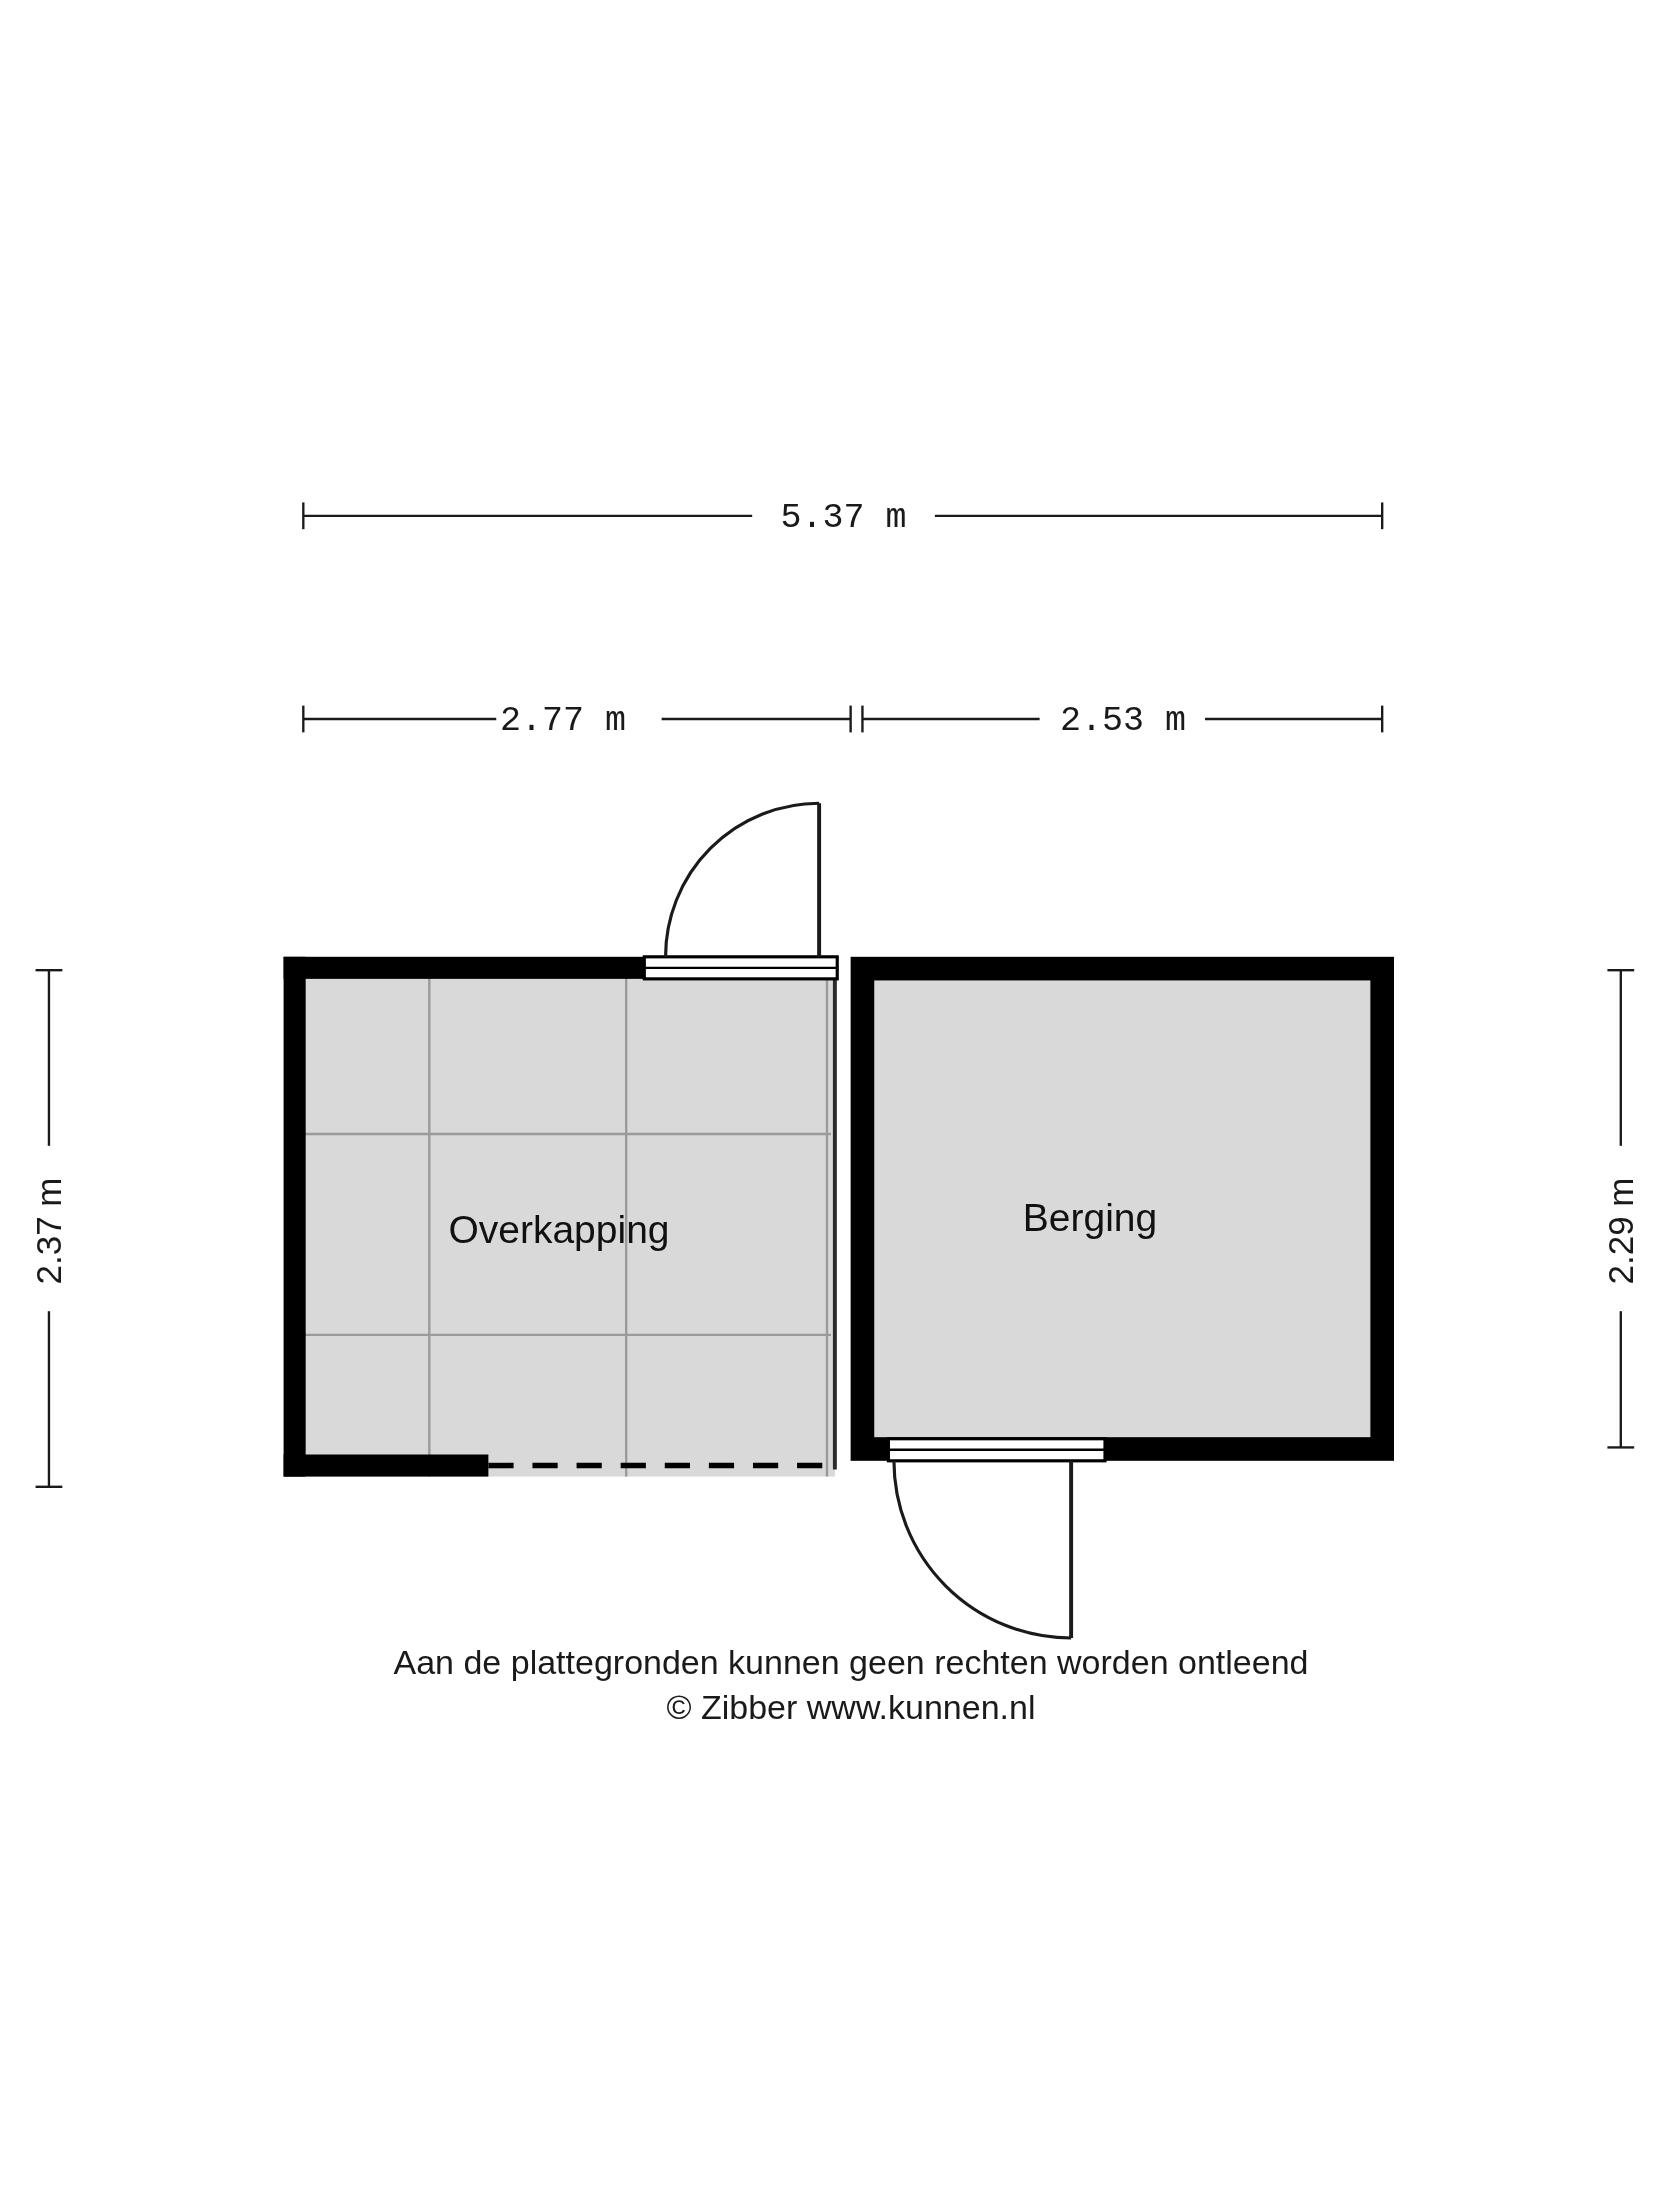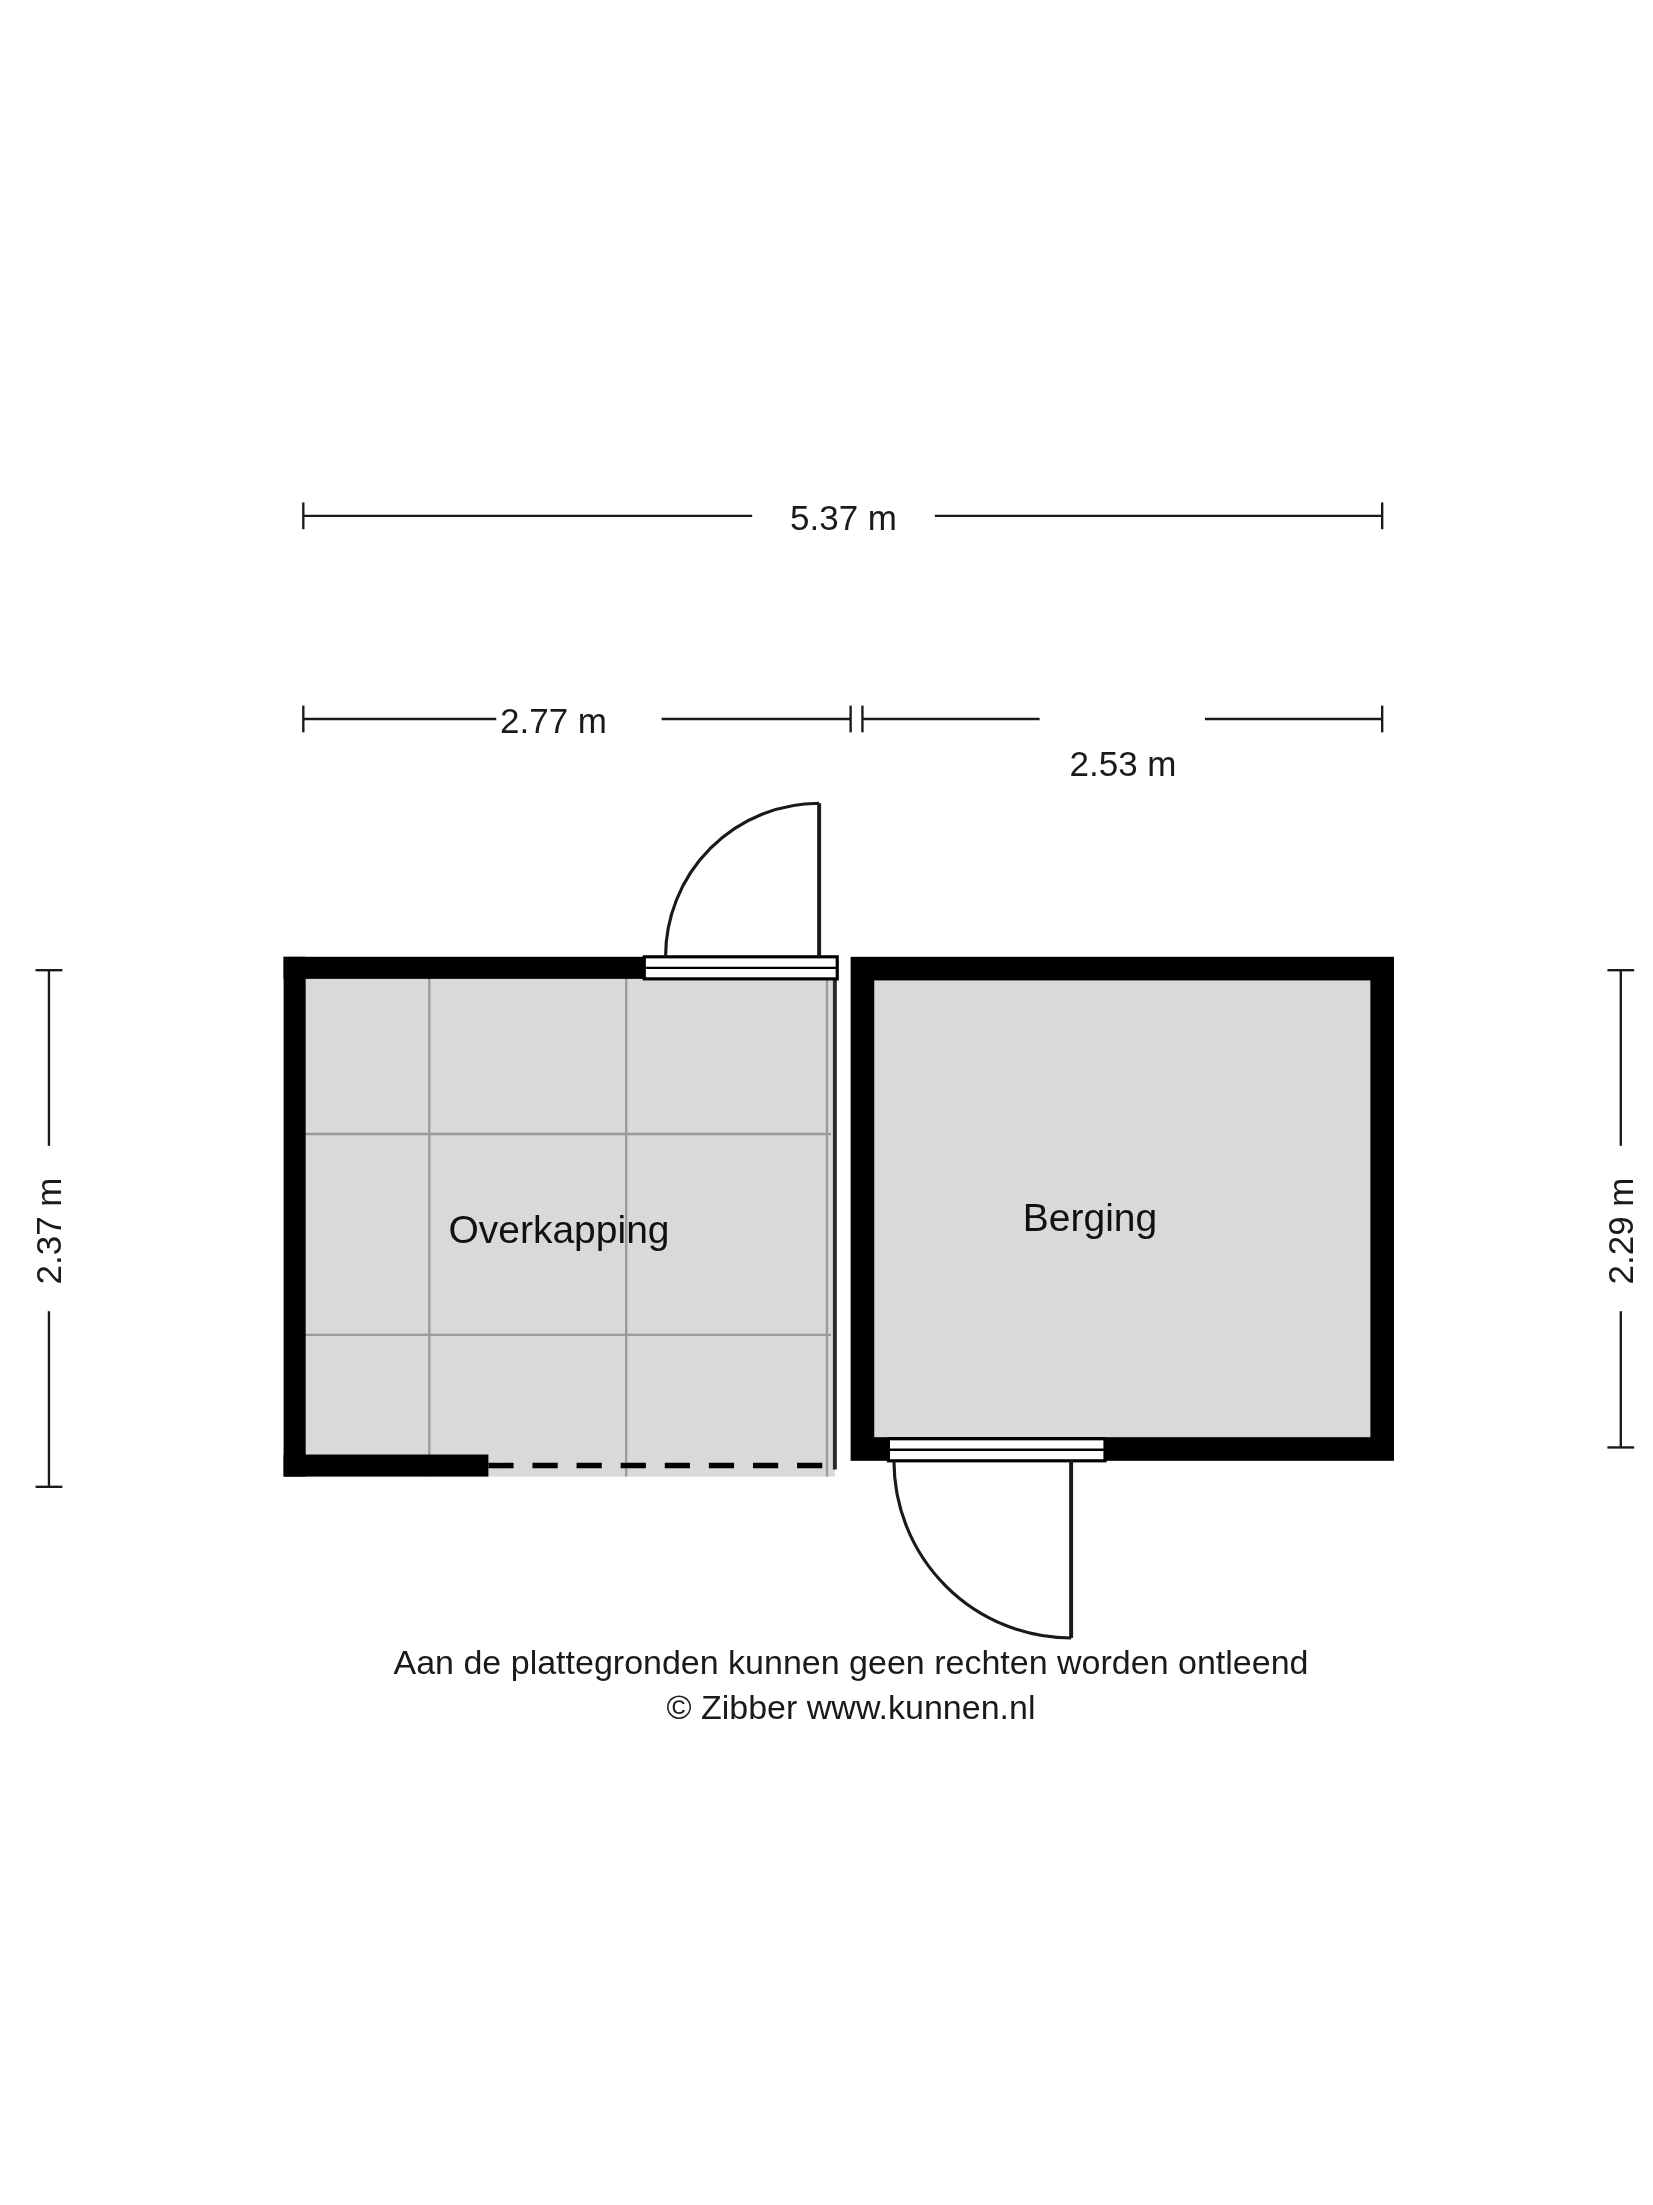--- a/index.html
+++ b/index.html
@@ -19,21 +19,21 @@
   #floorplan {
     position: absolute;
     left: 0;
     top: 0;
     width: 1654px;
     height: 2205px;
   }
 
   .dim-label {
     position: absolute;
-    font-family: Liberation Sans, sans-serif;
+    font-family: Liberation Mono, monospace;
     font-size: 35px;
     color: #1a1a1a;
     white-space: nowrap;
   }
 
   .room-label {
     position: absolute;
     font-family: "Liberation Sans", sans-serif;
     font-size: 39px;
     color: #111111;
@@ -141,21 +141,21 @@
     <line x1="1128" y1="1841" x2="1403" y2="1841" stroke="#000000" stroke-width="3"></line>
     <path d="M 1135 1855 A 225 225 0 0 0 1360 2080" fill="none" stroke="#1a1a1a" stroke-width="4"></path>
     <line x1="1360" y1="2080" x2="1360" y2="1855" stroke="#1a1a1a" stroke-width="5"></line>
   </g>
 </svg>
 
 <div class="dim-label" style="left:760px; top:498px; width:167px; text-align:center;">5.37 m</div>
 
 <div class="dim-label" style="left:500px; top:701px; width:158px; text-align:left;">2.77 m</div>
 
-<div class="dim-label" style="left:1044px; top:701px; width:158px; text-align:center;margin-top:43px;">2.53 m</div>
+<div class="dim-label" style="left:1044px; top:701px; width:158px; text-align:center;">2.53 m</div>
 
 <div class="vert-label" style="left:-30px; top:1211px; width:158px; text-align:center; transform:rotate(-90deg);">2.37 m</div>
 
 <div class="vert-label" style="left:1542px; top:1211px; width:158px; text-align:center; transform:rotate(-90deg);">2.29 m</div>
 
 <div class="room-label" style="left:362px; top:1196px; width:394px;margin-top:12px;">Overkapping</div>
 
 <div class="room-label" style="left:893px; top:1196px; width:394px;">Berging</div>
 
 <div class="footer" style="top:1640px;">Aan de plattegronden kunnen geen rechten worden ontleend</div>

